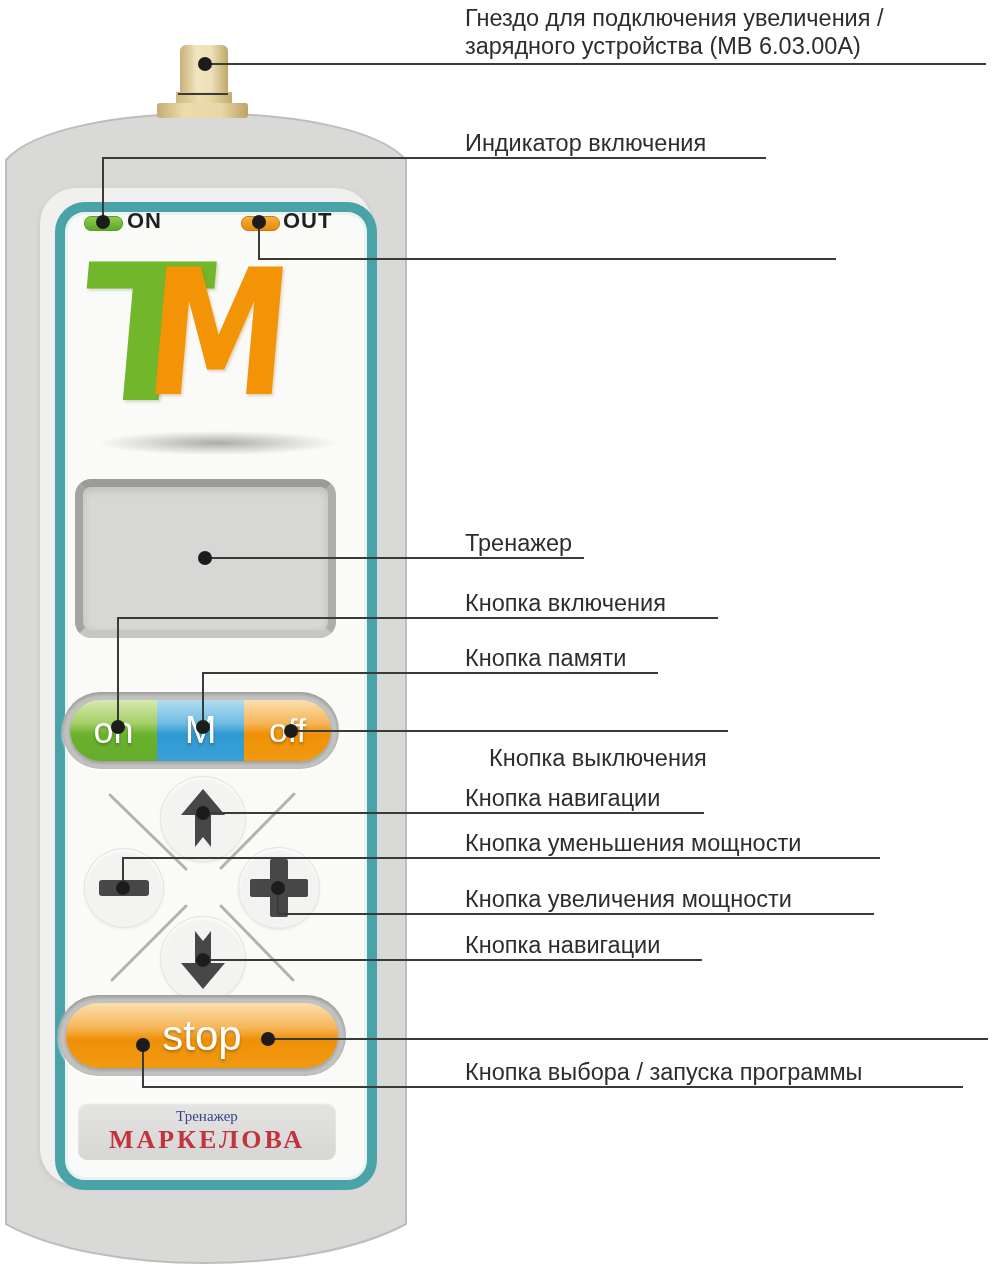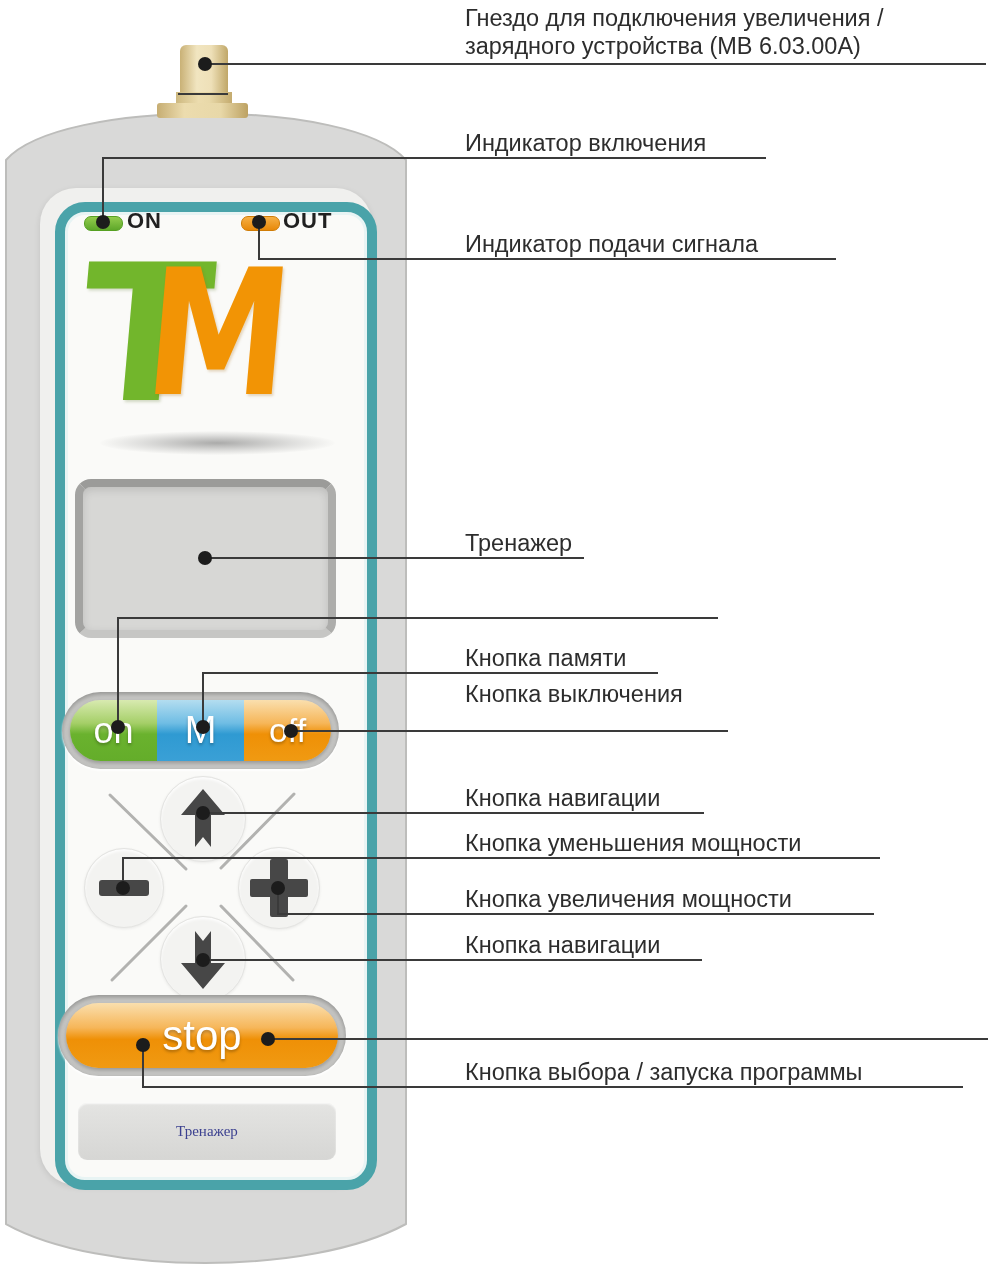--- a/index.html
+++ b/index.html
@@ -143,20 +143,21 @@
   </div>
 
   <div class="abs bezel bezel-program">
     <div class="pill">
       <div class="seg seg-orange seg-stop">stop</div>
     </div>
   </div>
 
   <div class="abs nameplate">
     <div class="np-brand">Тренажер</div>
+    <div class="np-name">МАРКЕЛОВА</div>
   </div>
 
   <svg class="lines-svg" width="1000" height="1270" viewBox="0 0 1000 1270">
 
     <line class="diag" x1="110" y1="795" x2="186" y2="869"></line>
     <line class="diag" x1="294" y1="794" x2="221" y2="868"></line>
     <line class="diag" x1="112" y1="980" x2="186" y2="906"></line>
     <line class="diag" x1="293" y1="980" x2="221" y2="906"></line>
 
     <polyline points="178,94 228,94"></polyline>
@@ -188,23 +189,23 @@
     <circle cx="203" cy="960" r="7"></circle>
     <circle cx="268" cy="1039" r="7"></circle>
     <circle cx="143" cy="1045" r="7"></circle>
   </svg>
 
   <div class="callout" style="top:4px;">
     <div>Гнездо для подключения увеличения /</div>
     <div>зарядного устройства (МВ 6.03.00А)</div>
   </div>
   <div class="callout" style="top:129px;">Индикатор включения</div>
-  <div class="callout" style="top:230px;">Индикатор подачи сигнала</div>
   <div class="callout" style="top:529px;">Тренажер</div>
+  <div class="callout" style="top:589px;">Кнопка включения</div>
   <div class="callout" style="top:644px;">Кнопка памяти</div>
-  <div class="callout" style="top:680px;">Кнопка выключения</div>
+  <div class="callout" style="top:744px;margin-left:24px;">Кнопка выключения</div>
   <div class="callout" style="top:784px;">Кнопка навигации</div>
   <div class="callout" style="top:829px;">Кнопка уменьшения мощности</div>
   <div class="callout" style="top:885px;">Кнопка увеличения мощности</div>
   <div class="callout" style="top:931px;">Кнопка навигации</div>
   <div class="callout" style="top:1058px;">Кнопка выбора / запуска программы</div>
 
 </div>
 
 </body></html>

